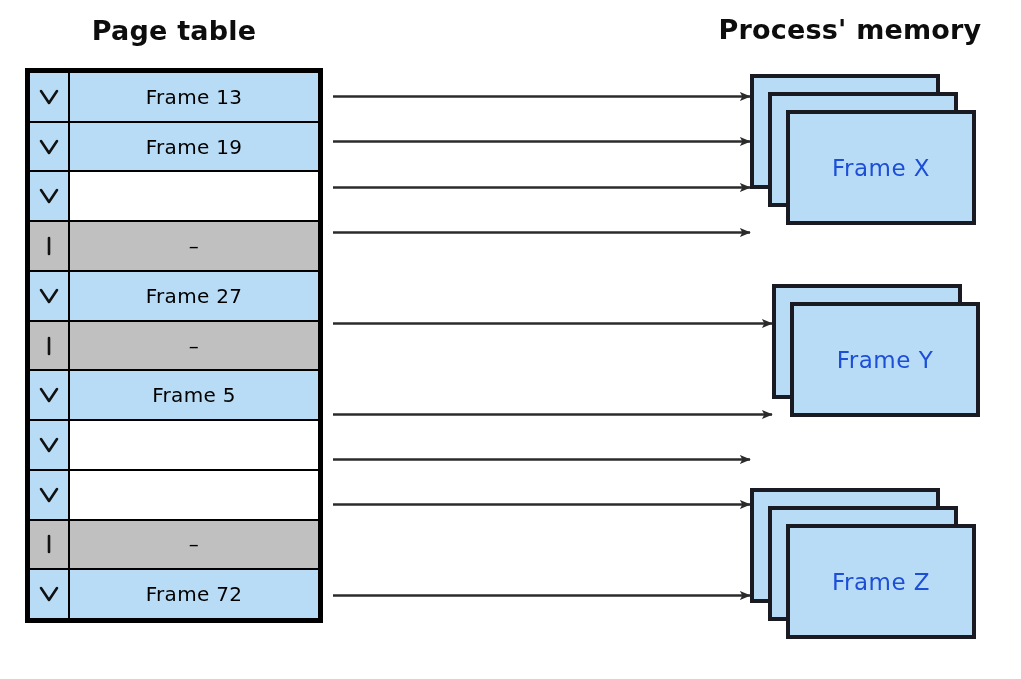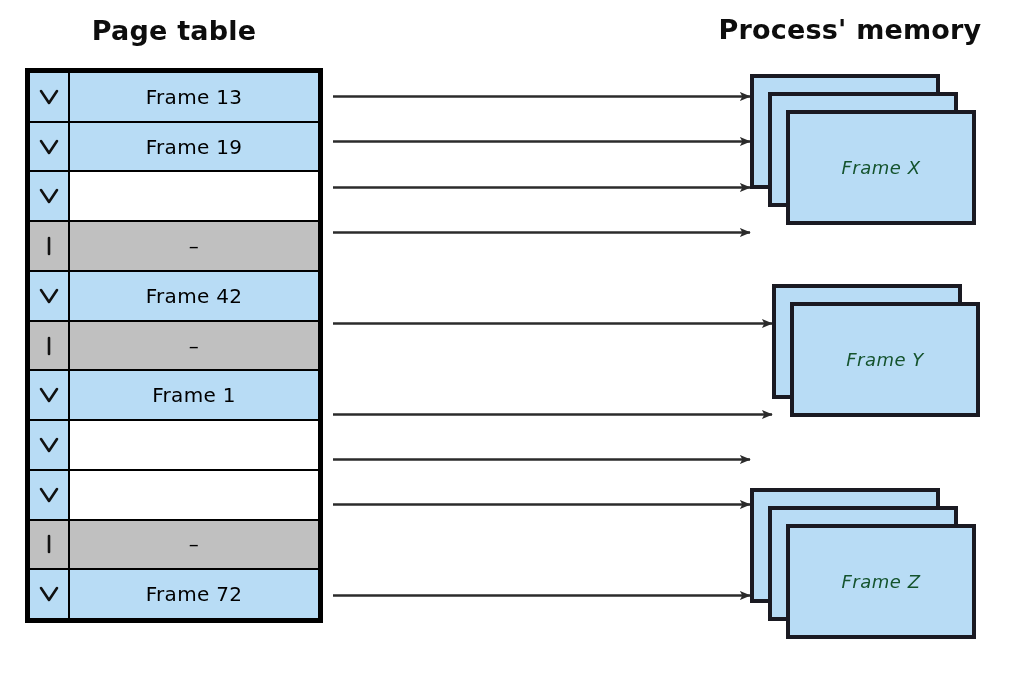--- a/index.html
+++ b/index.html
@@ -111,25 +111,24 @@
     box-sizing: border-box;
     background: #b8dcf5;
     border: 4px solid #1a1a22;
   }
   .frame-card.front {
     display: flex;
     align-items: center;
     justify-content: center;
   }
   .frame-label {
-    font-size: 18px;
+    font-size: 23px;
     letter-spacing: 0.5px;
     white-space: nowrap;
-    color: #14532d;
-    font-style: italic;
+    color: #1d4ed8;
   }
 </style>
 </head>
 <body>
 
 <div class="heading" id="page-table-title">Page table</div>
 
 <div class="heading" id="process-memory-title">Process' memory</div>
 
 <div id="page-table">
@@ -163,37 +162,37 @@
         </svg>
       </div>
       <div class="pt-frame">–</div>
     </div>
     <div class="pt-row valid">
       <div class="pt-valid" title="V">
         <svg class="bit-glyph" width="26" height="26" viewBox="0 0 26 26">
           <path d="M5 7 L13 19 L21 7" fill="none" stroke="#111" stroke-width="2.6" stroke-linecap="round" stroke-linejoin="round"></path>
         </svg>
       </div>
-      <div class="pt-frame">Frame 42</div>
+      <div class="pt-frame">Frame 27</div>
     </div>
     <div class="pt-row invalid">
       <div class="pt-valid" title="I">
         <svg class="bit-glyph" width="26" height="26" viewBox="0 0 26 26">
           <path d="M13 5 L13 21" fill="none" stroke="#111" stroke-width="2.6" stroke-linecap="round"></path>
         </svg>
       </div>
       <div class="pt-frame">–</div>
     </div>
     <div class="pt-row valid">
       <div class="pt-valid" title="V">
         <svg class="bit-glyph" width="26" height="26" viewBox="0 0 26 26">
           <path d="M5 7 L13 19 L21 7" fill="none" stroke="#111" stroke-width="2.6" stroke-linecap="round" stroke-linejoin="round"></path>
         </svg>
       </div>
-      <div class="pt-frame">Frame 1</div>
+      <div class="pt-frame">Frame 5</div>
     </div>
     <div class="pt-row valid">
       <div class="pt-valid" title="V">
         <svg class="bit-glyph" width="26" height="26" viewBox="0 0 26 26">
           <path d="M5 7 L13 19 L21 7" fill="none" stroke="#111" stroke-width="2.6" stroke-linecap="round" stroke-linejoin="round"></path>
         </svg>
       </div>
     </div>
     <div class="pt-row valid">
       <div class="pt-valid" title="V">

